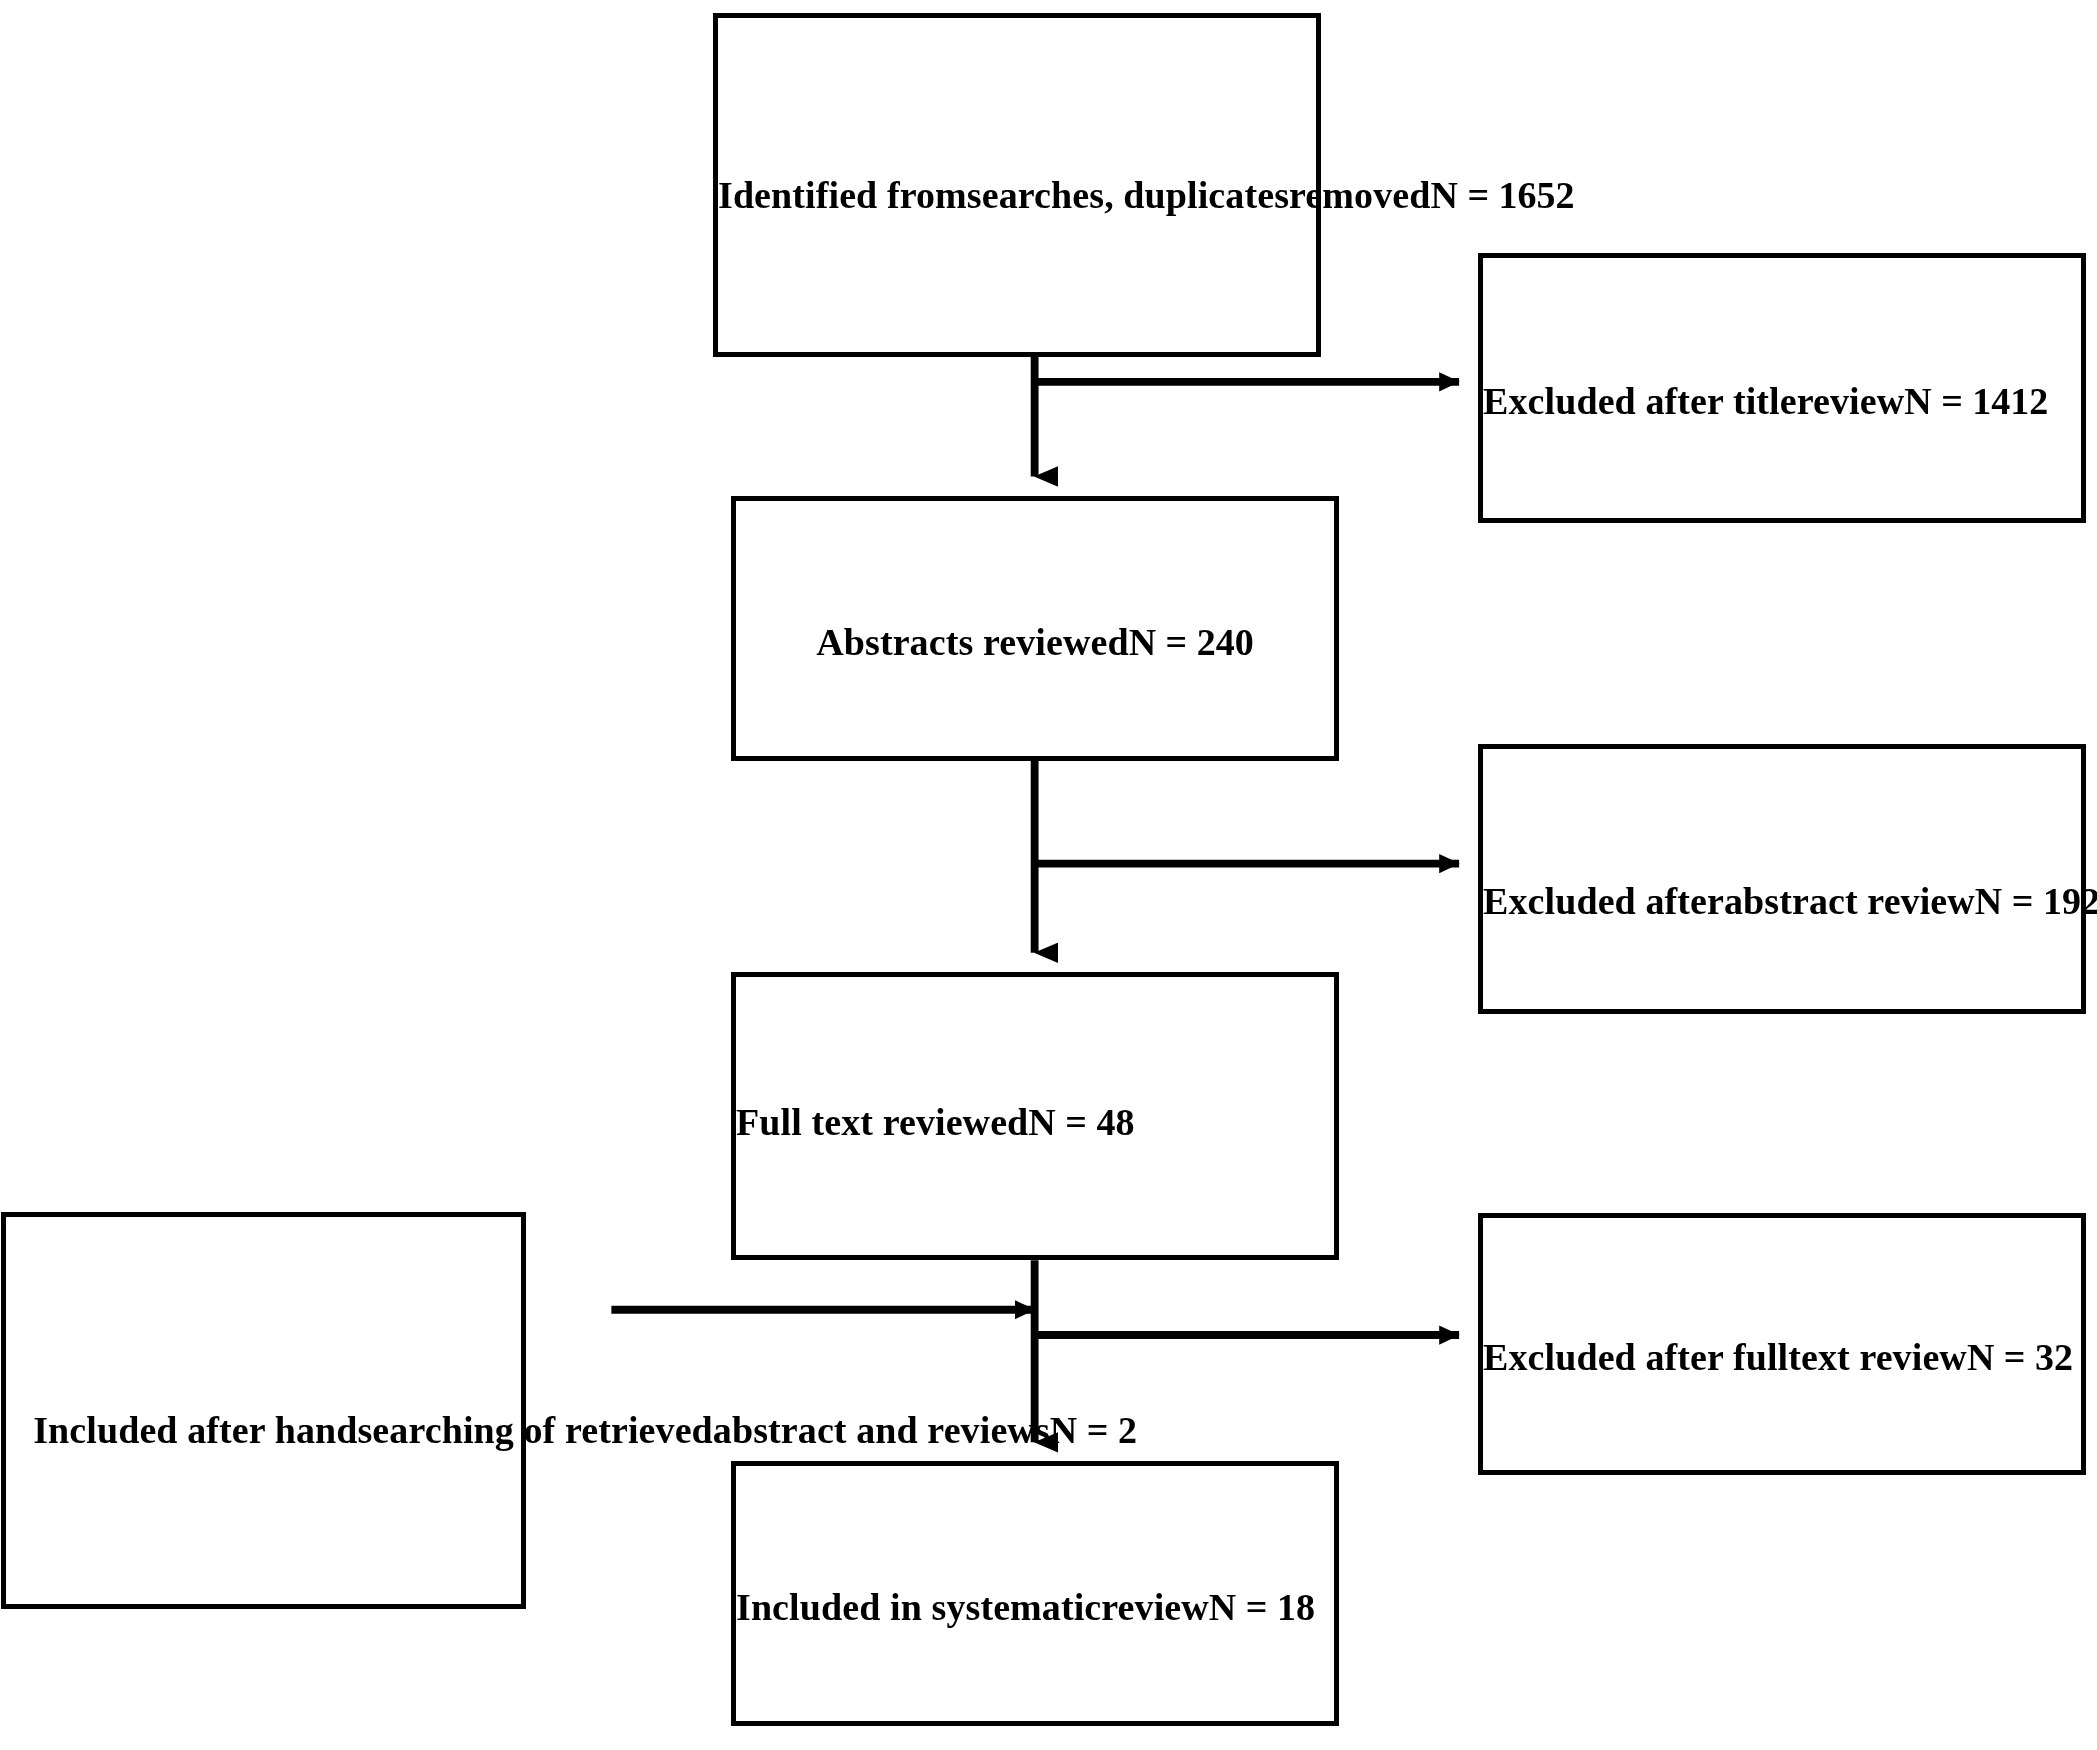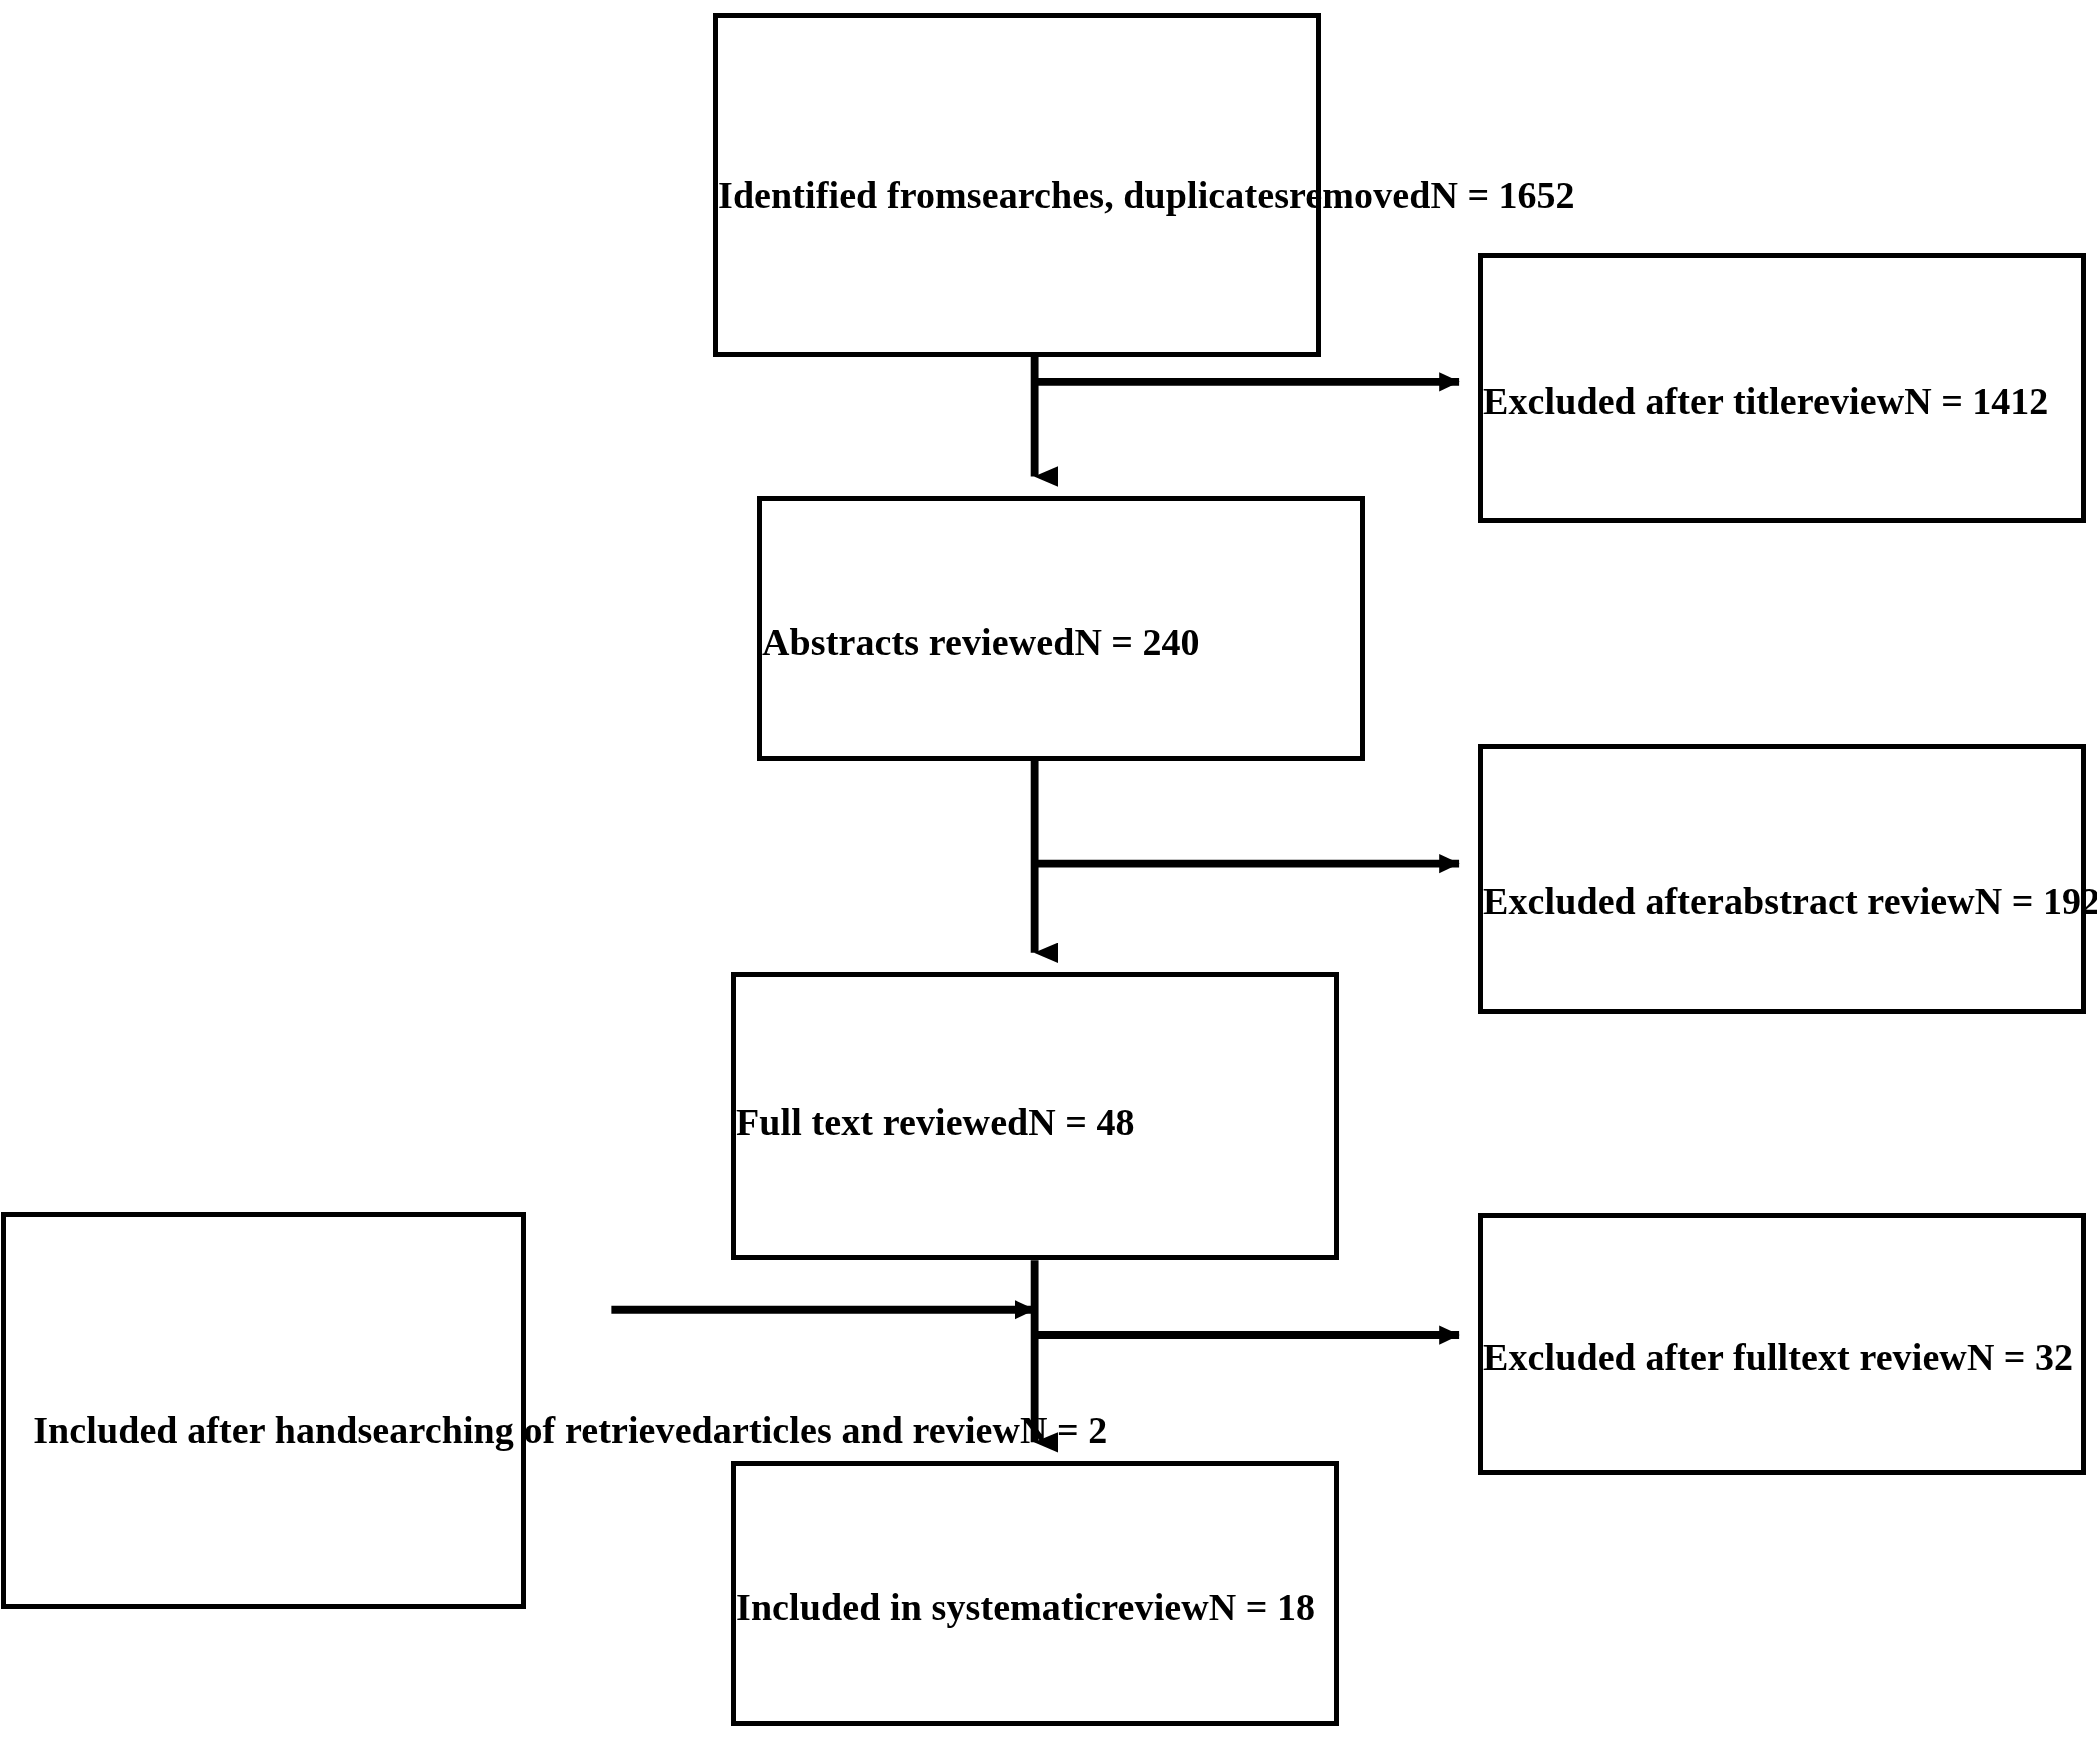--- a/index.html
+++ b/index.html
@@ -53,21 +53,21 @@
     font-size: 38px;
     line-height: 1.33;
     color: #000000;
     text-align: center;
     white-space: nowrap;
   }
 
   
   #box-identified      { left: 713px; top: 13.3px;   width: 608px; height: 344px; }
   #box-excluded-title  { left: 1478px; top: 253px;  width: 608px; height: 270px; padding-top: 26.5px; }
-  #box-abstracts       { left: 757px; top: 496px;  width: 608px; height: 265px; padding-top: 28px; }
+  #box-abstracts       { left: 731px; top: 496px;  width: 608px; height: 265px; padding-top: 28px; justify-content: center; }
   #box-excluded-abs    { left: 1478px; top: 744px; width: 608px; height: 270px; padding-top: 44px; }
   #box-fulltext        { left: 731px; top: 972px; width: 608px; height: 288px; padding-top: 12px; }
   #box-handsearch      { left: 1.2px;    top: 1212px; width: 525px; height: 397px; padding-top: 40px; padding-left: 27px; }
   #box-excluded-full   { left: 1478px; top: 1213px; width: 608px; height: 262px; padding-top: 26.5px; }
   #box-included        { left: 731px; top: 1461px; width: 608px; height: 265px; padding-top: 28px; }
 </style>
 </head>
 <body>
 
 <div id="diagram-root">
@@ -136,21 +136,21 @@
   </div>
 
   <div class="node-box" id="box-fulltext">
     <div class="node-line">Full text reviewed</div>
     <div class="node-count">N = 48</div>
   </div>
 
   <div class="node-box" id="box-handsearch">
     <div class="node-line">Included after hand</div>
     <div class="node-line">searching of retrieved</div>
-    <div class="node-line">articles and review</div>
+    <div class="node-line">abstract and reviews</div>
     <div class="node-count">N = 2</div>
   </div>
 
   <div class="node-box" id="box-excluded-full">
     <div class="node-line">Excluded after full</div>
     <div class="node-line">text review</div>
     <div class="node-count">N = 32</div>
   </div>
 
   <div class="node-box" id="box-included">

